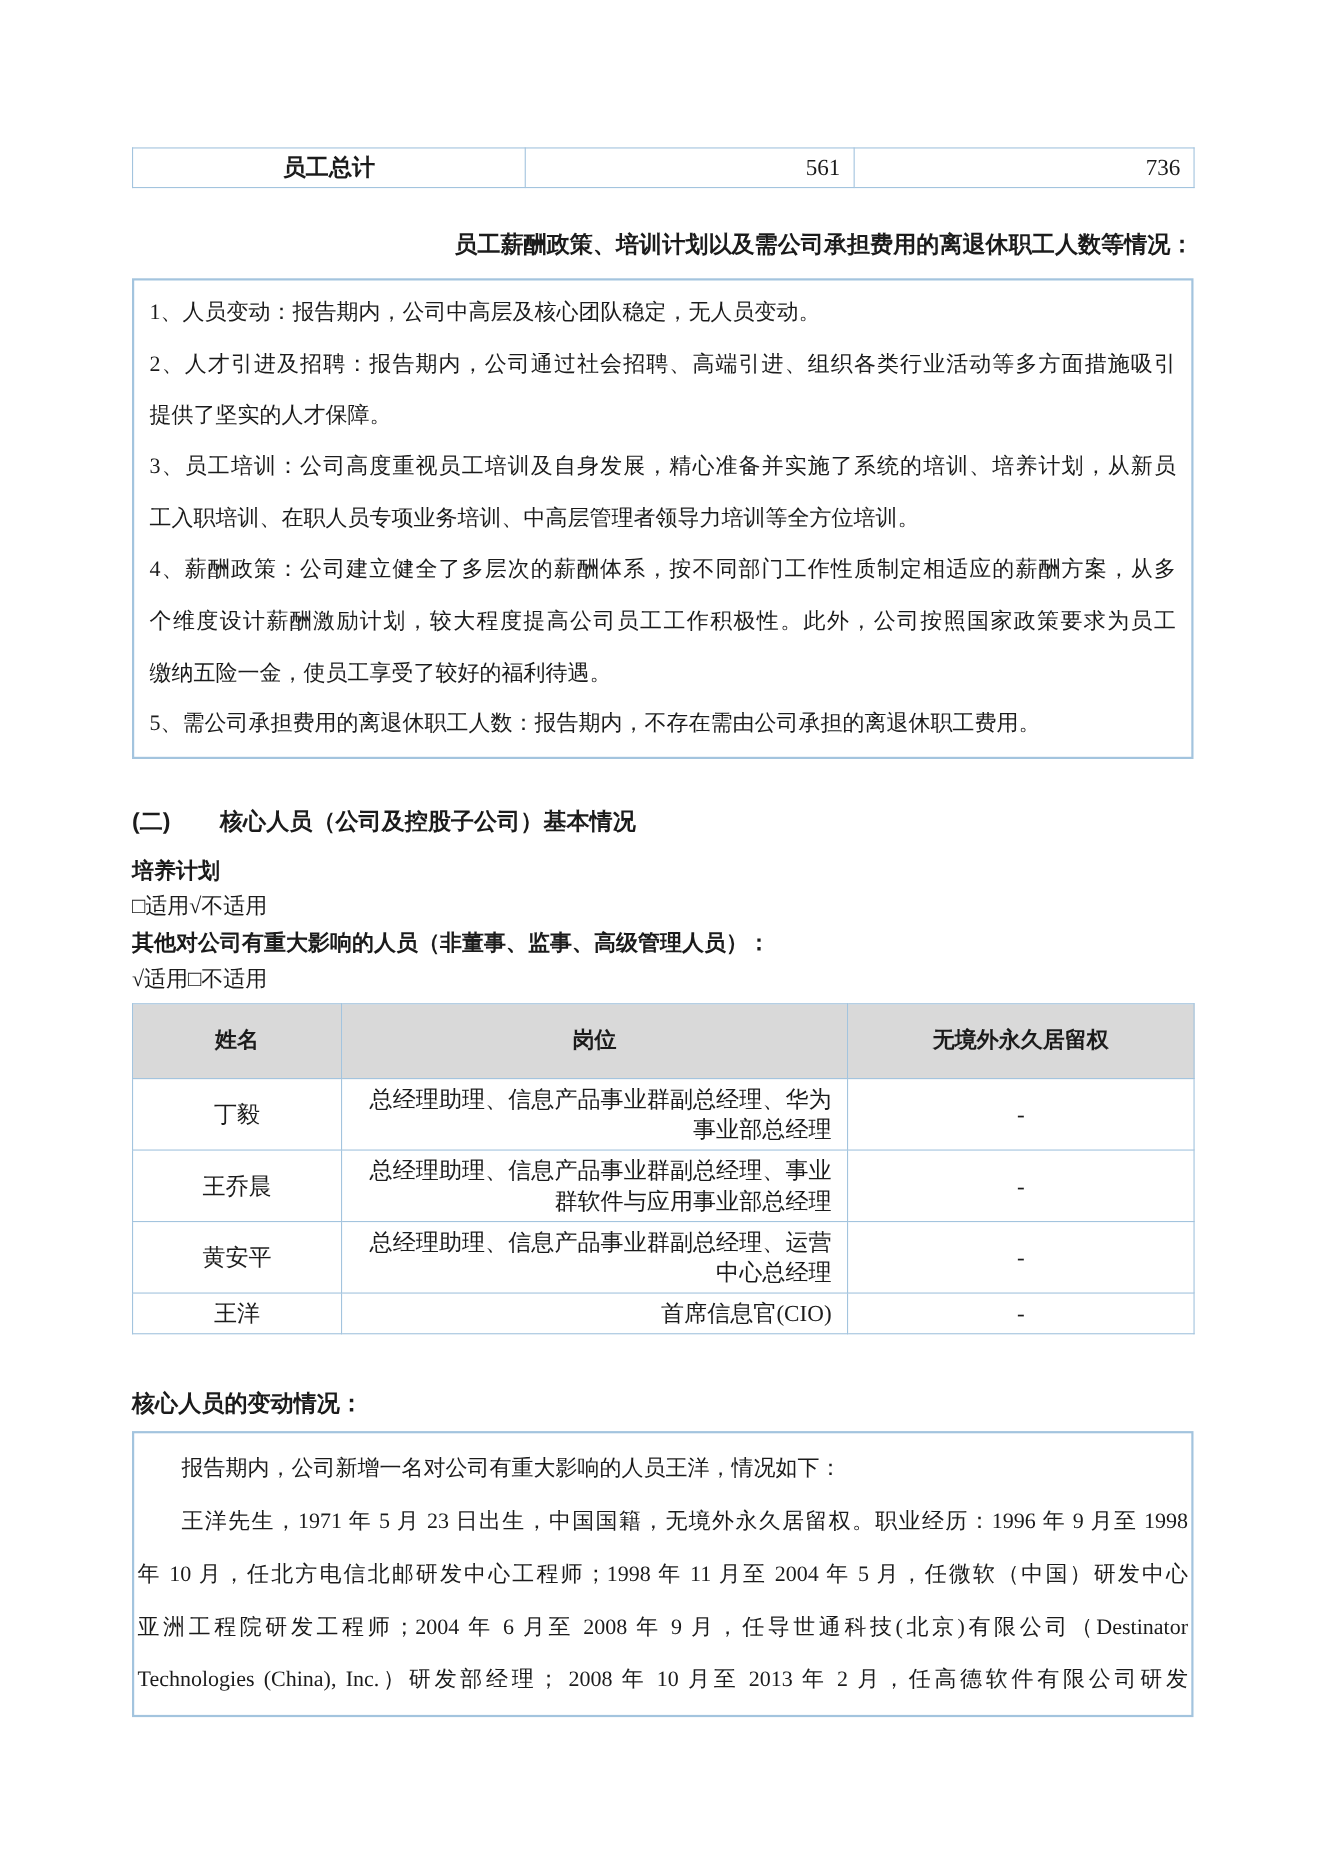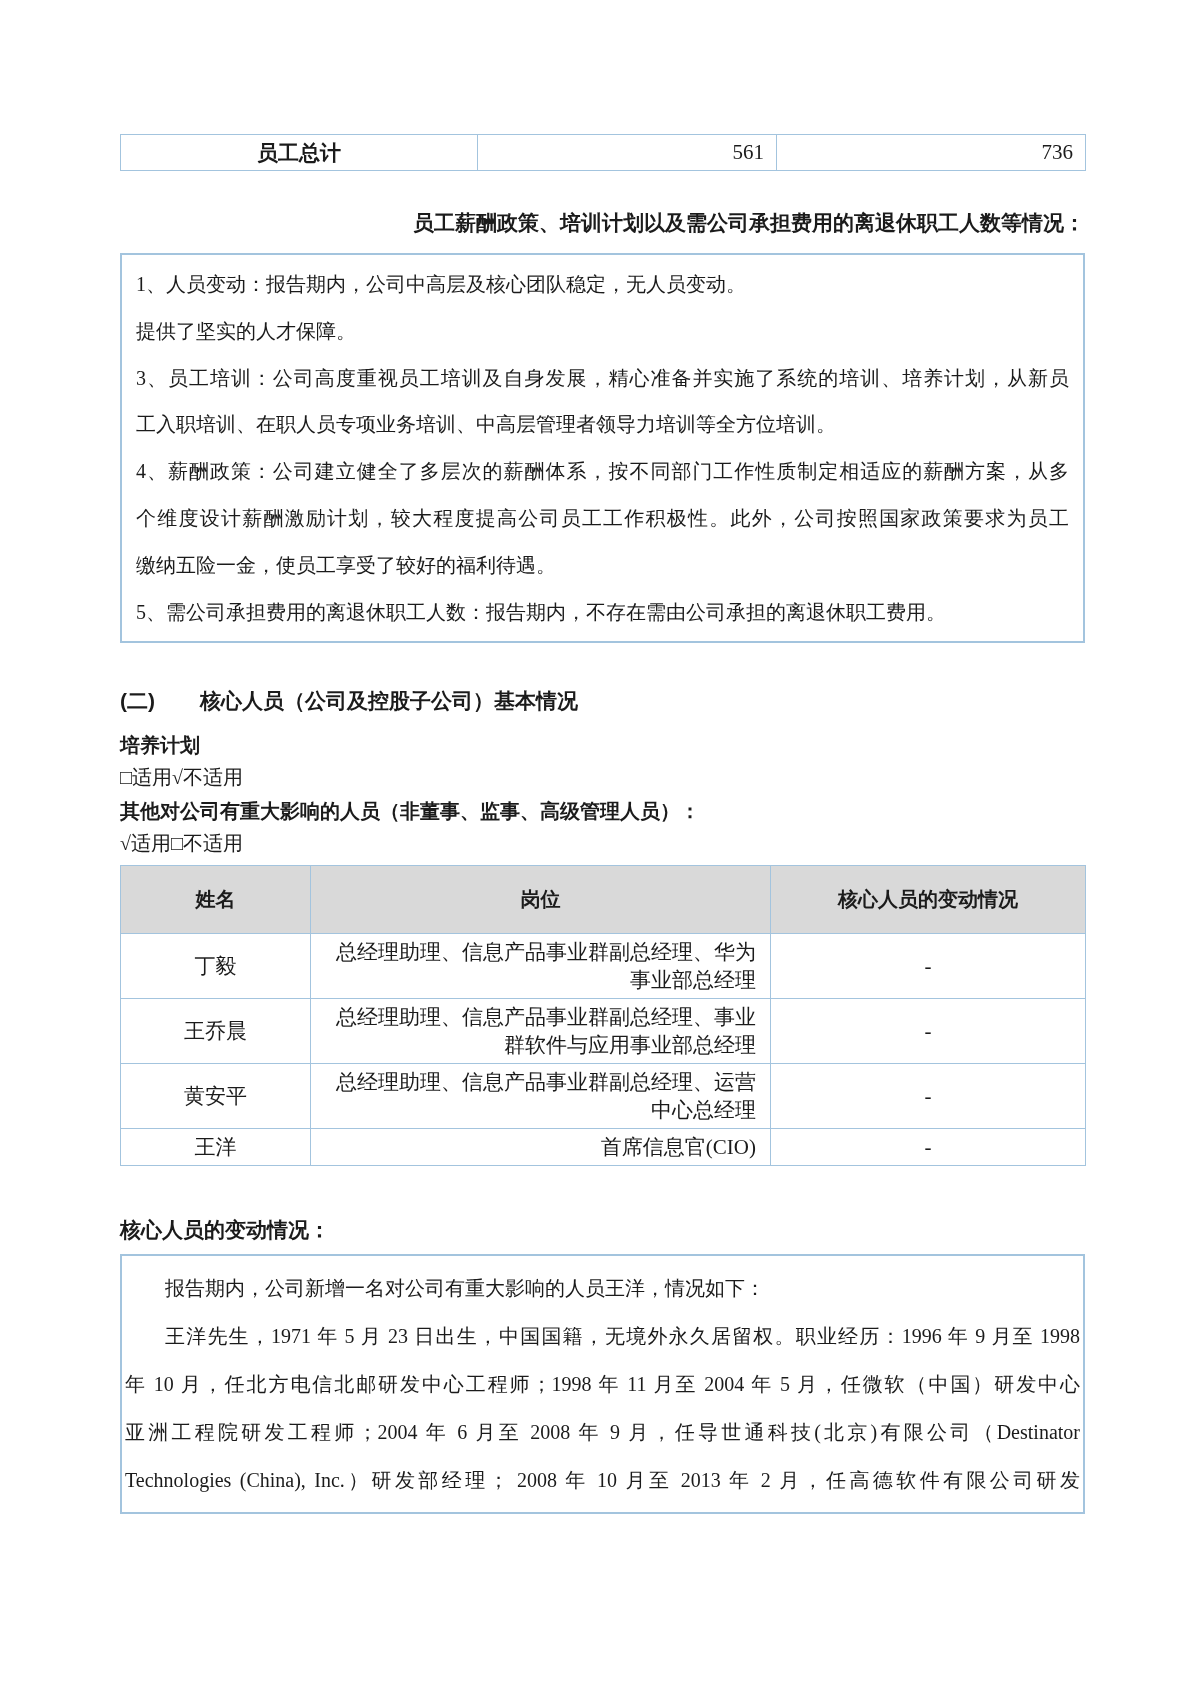--- a/index.html
+++ b/index.html
@@ -75,20 +75,21 @@
       <td class="num">561</td>
       <td class="num">736</td>
     </tr>
   </tbody>
     </table>
 
   <div class="blk h-bold h1">员工薪酬政策、培训计划以及需公司承担费用的离退休职工人数等情况：</div>
 
   <div class="blk box box1">
     <div class="ln sline">1、人员变动：报告期内，公司中高层及核心团队稳定，无人员变动。</div>
+    <div class="ln jline">2、人才引进及招聘：报告期内，公司通过社会招聘、高端引进、组织各类行业活动等多方面措施吸引</div>
     <div class="ln sline">提供了坚实的人才保障。</div>
     <div class="ln jline">3、员工培训：公司高度重视员工培训及自身发展，精心准备并实施了系统的培训、培养计划，从新员</div>
     <div class="ln sline">工入职培训、在职人员专项业务培训、中高层管理者领导力培训等全方位培训。</div>
     <div class="ln jline">4、薪酬政策：公司建立健全了多层次的薪酬体系，按不同部门工作性质制定相适应的薪酬方案，从多</div>
     <div class="ln jline">个维度设计薪酬激励计划，较大程度提高公司员工工作积极性。此外，公司按照国家政策要求为员工</div>
     <div class="ln sline">缴纳五险一金，使员工享受了较好的福利待遇。</div>
     <div class="ln sline">5、需公司承担费用的离退休职工人数：报告期内，不存在需由公司承担的离退休职工费用。</div>
   </div>
 
   <div class="blk h-bold sec">
@@ -103,21 +104,21 @@
   <table class="tbl people blk">
     <colgroup>
         <col style="width:190px">
         <col style="width:460px">
         <col style="width:315px">
       </colgroup>
     <tbody>
         <tr>
       <th>姓名</th>
       <th>岗位</th>
-      <th>核心人员的变动情况</th>
+      <th>无境外永久居留权</th>
     </tr>
     <tr>
       <td class="name">丁毅</td>
       <td class="pos">总经理助理、信息产品事业群副总经理、华为事业部总经理</td>
       <td class="sh">-</td>
     </tr>
     <tr>
       <td class="name">王乔晨</td>
       <td class="pos">总经理助理、信息产品事业群副总经理、事业群软件与应用事业部总经理</td>
       <td class="sh">-</td>

